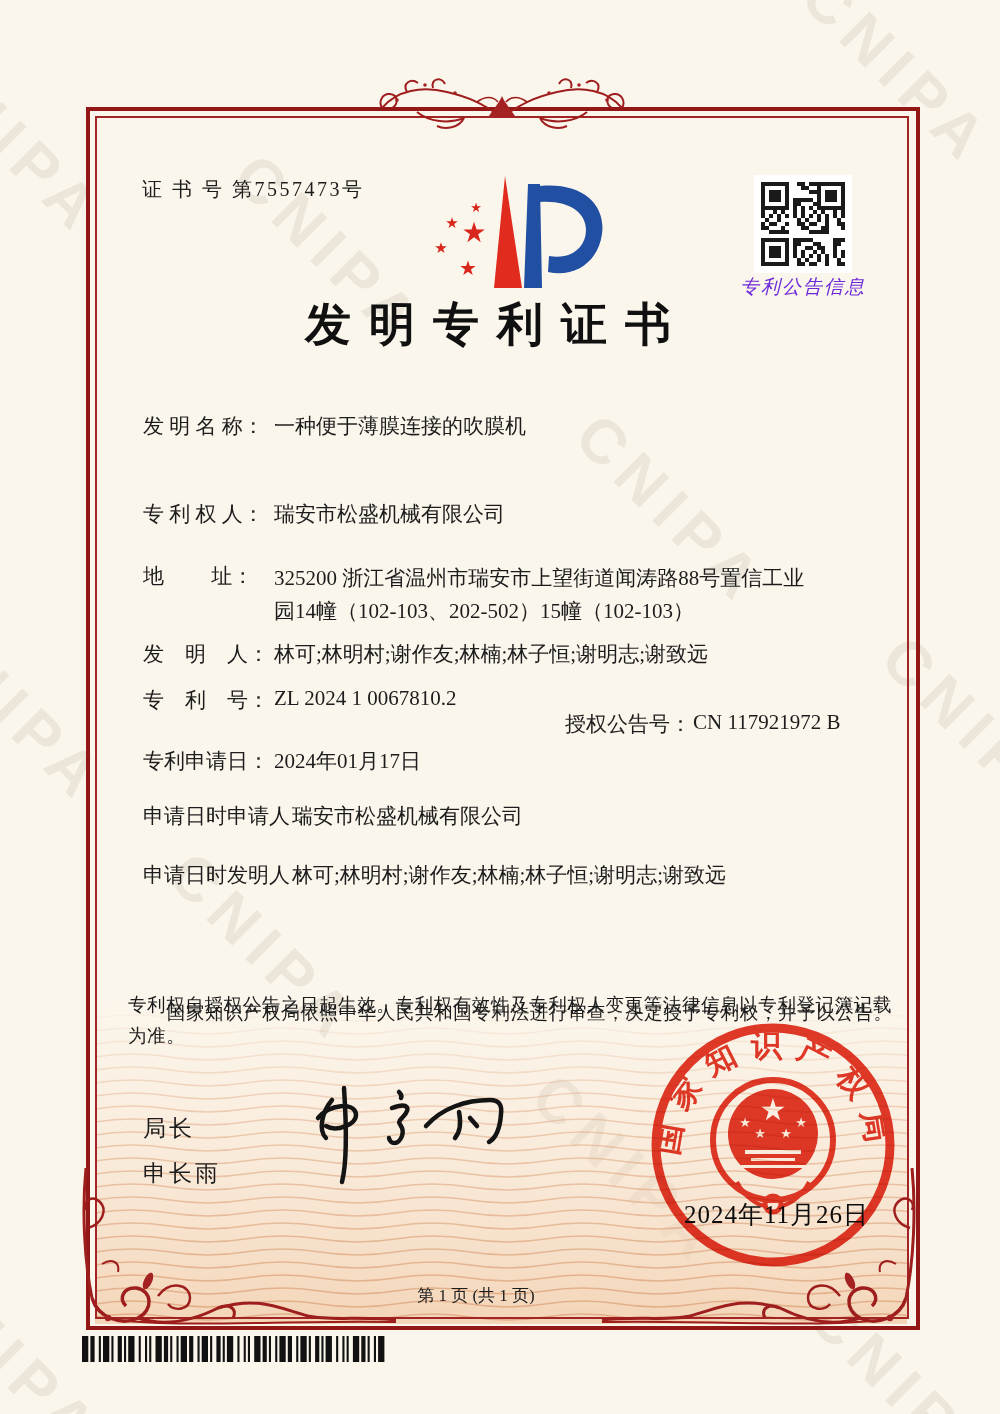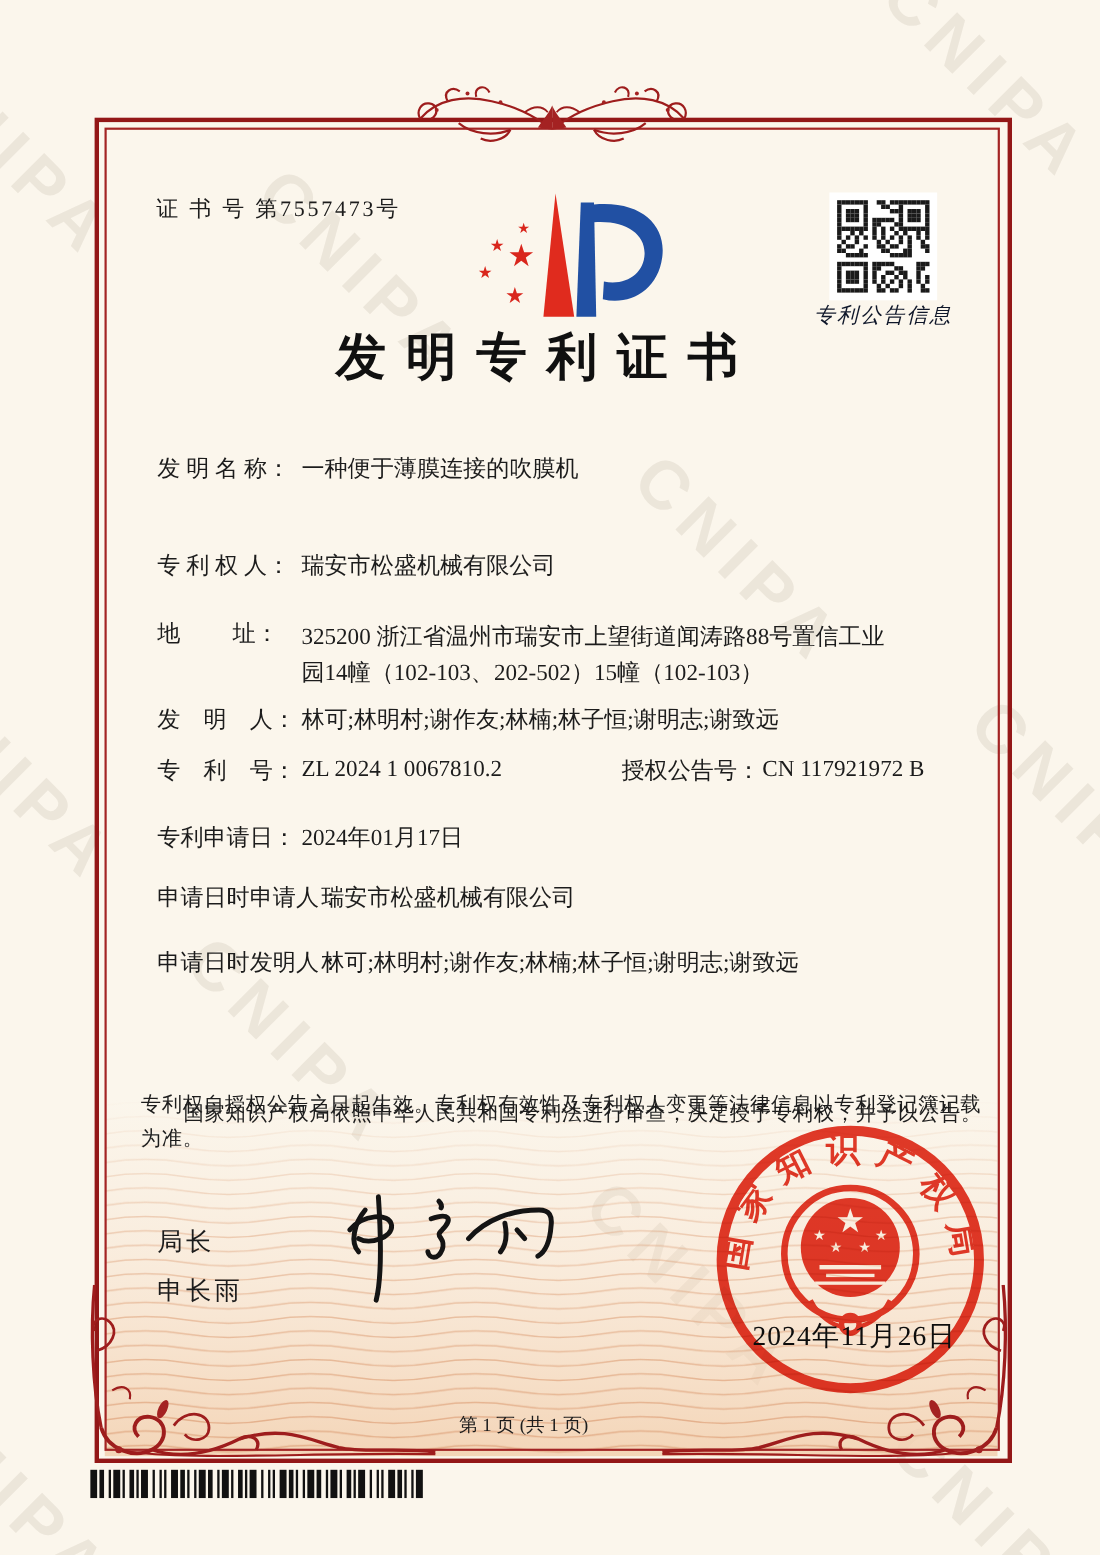--- a/index.html
+++ b/index.html
@@ -10,32 +10,32 @@
       font-size:62px;letter-spacing:10px;color:rgba(148,134,110,0.14);
       transform:rotate(45deg);transform-origin:0 0;white-space:nowrap;}
   .frame-outer{position:absolute;left:86px;top:107px;width:826px;height:1215px;border:4px solid #931717;}
   .frame-inner{position:absolute;left:95px;top:116px;width:810px;height:1199px;border:2px solid #a32424;}
   .certno{left:127px;top:176px;font-size:20px;letter-spacing:2.5px;margin-left:15px;}
   .title{left:0;top:294px;width:976px;text-align:center;font-size:46px;font-weight:bold;
          letter-spacing:18px;text-indent:18px;color:#101010;}
   .row{position:absolute;left:143px;font-size:21px;white-space:nowrap;}
   .row .lbl{display:inline-block;width:131px;vertical-align:top;}
   .row .lblwide{display:inline-block;width:149px;vertical-align:top;}
-  .rowr{position:absolute;left:565px;font-size:21px;white-space:nowrap;}
+  .rowr{position:absolute;left:565px;font-size:21px;white-space:nowrap;margin-top:24px;}
   .rowr .lbl{display:inline-block;width:128px;vertical-align:top;}
   .addr{white-space:normal;}
   .addr .val{display:inline-block;width:600px;line-height:33px;vertical-align:top;}
   .para{position:absolute;left:128px;width:766px;font-size:18.5px;letter-spacing:0.6px;line-height:31px;}
   .sig-role{left:143px;top:1113px;font-size:23px;letter-spacing:3px;}
   .sig-name{left:143px;top:1158px;font-size:23px;letter-spacing:3px;}
   .seal-date{left:684px;top:1198px;font-size:25px;letter-spacing:1px;color:#0d0d0d;z-index:6;}
   .footer-page{left:0;top:1284px;width:952px;text-align:center;font-size:17px;}
   .qr-box{left:754px;top:175px;width:98px;height:98px;background:#ffffff;}
   .qr-caption{left:738px;top:274px;width:130px;text-align:center;font-size:19px;letter-spacing:2px;
-              font-style:italic;color:#0f172a;}
+              font-style:italic;color:#6d28d9;}
   .seal-svg{left:642px;top:1012px;mix-blend-mode:multiply;opacity:.95;z-index:5;}
   .orn{color:#9e1d1d;}
   .ornR{transform:scaleX(-1);}
 </style>
 </head>
 <body>
 
 <div class="page">
 
   <span class="wm" style="left:-50px;top:30px">CNIPA</span>

